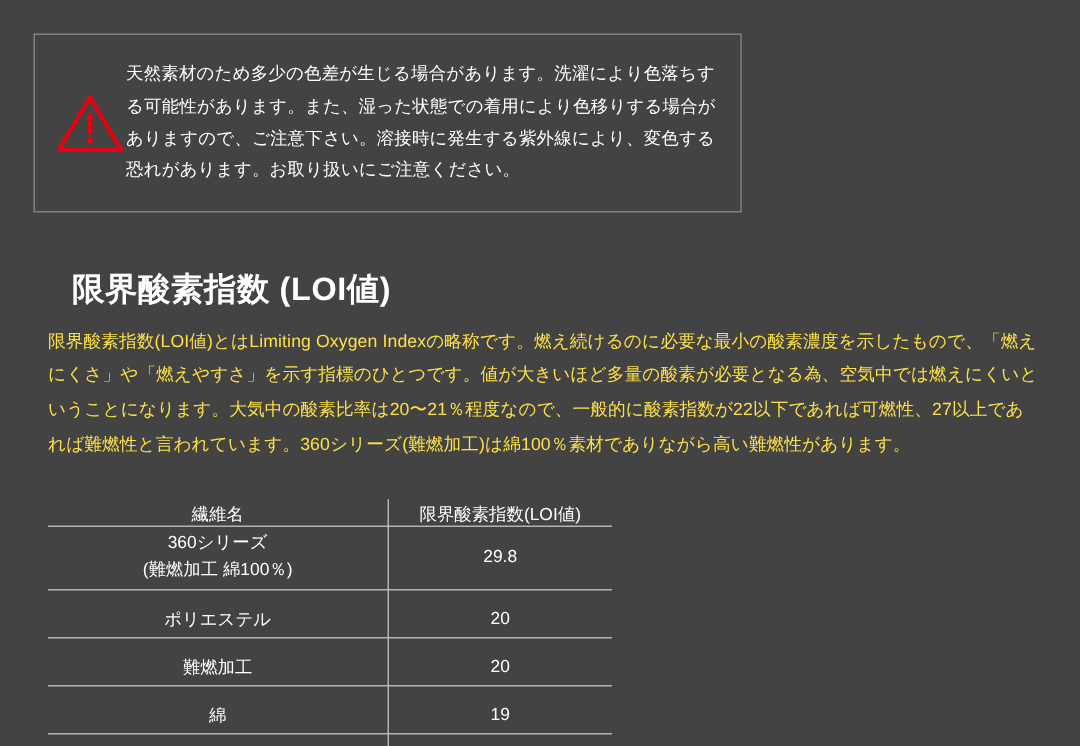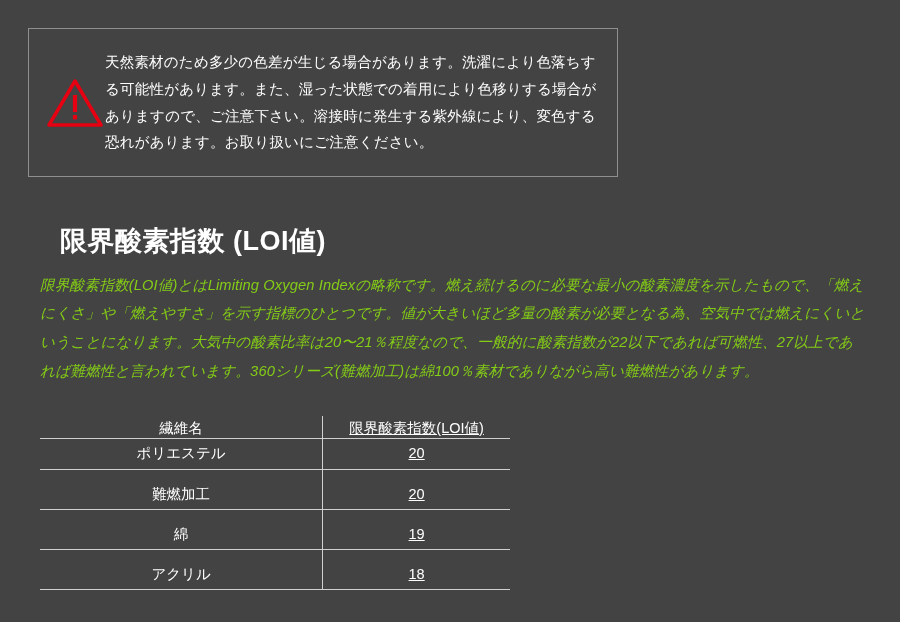--- a/index.html
+++ b/index.html
@@ -62,23 +62,22 @@
 
   
   .body-text {
     position: absolute;
     left: 40px;
     top: 256px;
     width: 828px;
     font-size: 14.7px;
     line-height: 1.95;
     letter-spacing: 0.1px;
-    color: #84cc16;
+    color: #fde047;
     text-align: left;
-    font-style: italic;
   }
 
   
   .loi-table-wrap {
     position: absolute;
     left: 40px;
     top: 416px;
     width: 470px;
   }
   table.loi {
@@ -108,21 +107,20 @@
     padding-top: 4px;
     padding-bottom: 4px;
     line-height: 1.5;
   }
   table.loi .col-name {
     width: 285px;
     border-right: 1px solid #cfcfcf;
   }
   table.loi .col-val {
     width: 185px;
-    text-decoration: underline;
   }
   table.loi thead .col-name {
     border-right: 1px solid #cfcfcf;
   }
   .cell-two-line .line {
     display: block;
   }
 </style>
 </head>
 <body>
@@ -147,20 +145,27 @@
   <div class="loi-table-wrap">
     <table class="loi">
       <thead>
         <tr>
           <th class="col-name">繊維名</th>
           <th class="col-val">限界酸素指数(LOI値)</th>
         </tr>
       </thead>
       <tbody>
         <tr>
+          <td class="col-name cell-two-line">
+            <span class="line">360シリーズ</span>
+            <span class="line">(難燃加工 綿100％)</span>
+          </td>
+          <td class="col-val">29.8</td>
+        </tr>
+        <tr>
           <td class="col-name">ポリエステル</td>
           <td class="col-val">20</td>
         </tr>
         <tr>
           <td class="col-name">難燃加工</td>
           <td class="col-val">20</td>
         </tr>
         <tr>
           <td class="col-name">綿</td>
           <td class="col-val">19</td>

